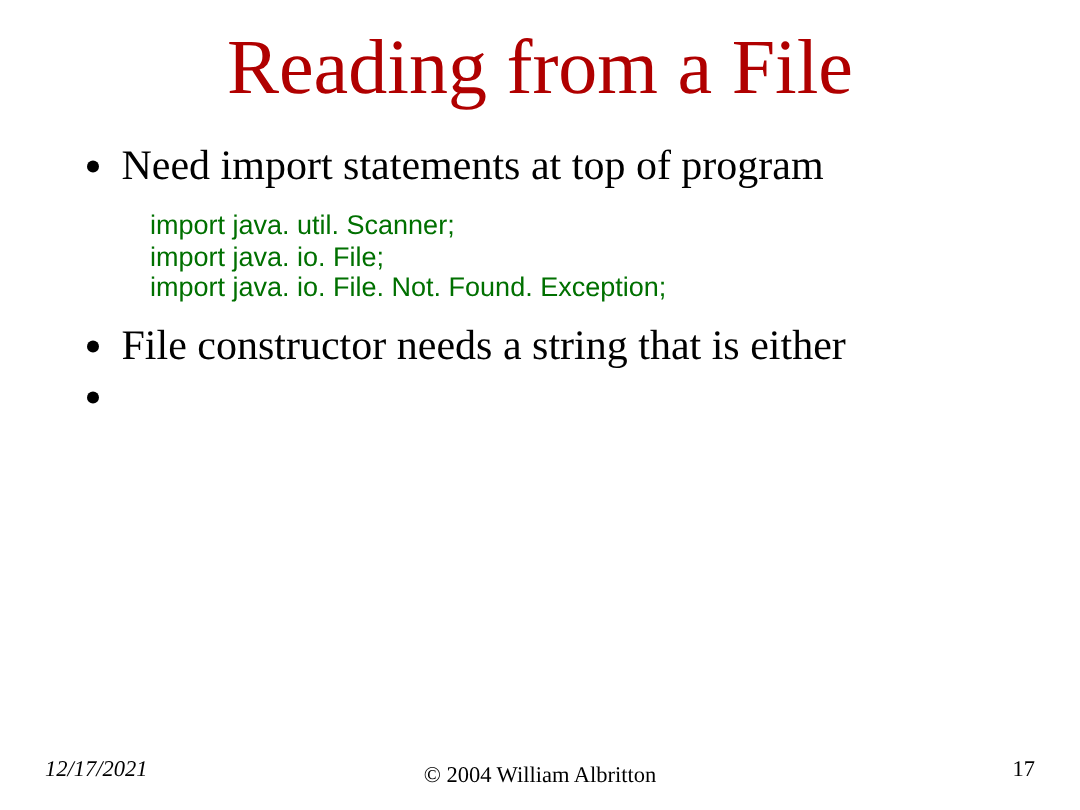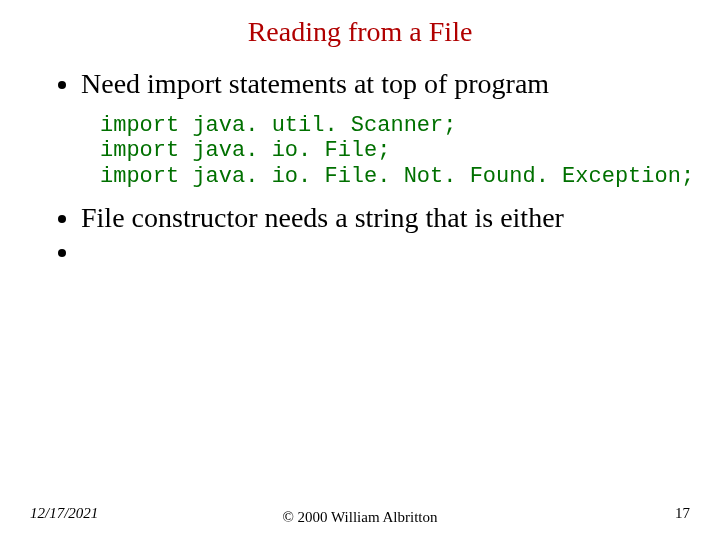--- a/index.html
+++ b/index.html
@@ -13,37 +13,37 @@
   }
   .slide {
     box-sizing: border-box;
     width: 720px;
     height: 540px;
     padding: 10px 30px 0 30px;
     position: relative;
   }
   .title {
     text-align: center;
-    font-size: 28px;
+    font-size: 52px;
     color: #b00000;
     margin: 6px 0 20px 0;
     font-weight: normal;
   }
   ul.level1 {
     list-style-type: disc;
     margin: 13px;
     padding-left: 38px;
   }
   ul.level1 > li {
     font-size: 28px;
     margin-bottom: 2px;
   }
   .code-block {
-    font-family: Liberation Mono, monospace;
-    font-size: 22px;
+    font-family: Liberation Sans, sans-serif;
+    font-size: 18px;
     color: #007000;
     white-space: pre;
     margin: 4px 0 6px 70px;
     line-height: 1.15;
   }
   ul.level2 {
     list-style: none;
     margin: 2px 0 4px 0;
     padding-left: 30px;
   }
@@ -102,17 +102,17 @@
     <li>
       <span>File constructor needs a string that is either</span>
     </li>
 
     <li>
     </li>
   </ul>
 
   <div class="footer">
     <span class="date">12/17/2021</span>
-    <span class="copy">© 2000 William Albritton</span>
+    <span class="copy">© 2004 William Albritton</span>
     <span class="page">17</span>
   </div>
 
 </div>
 
 </body></html>

